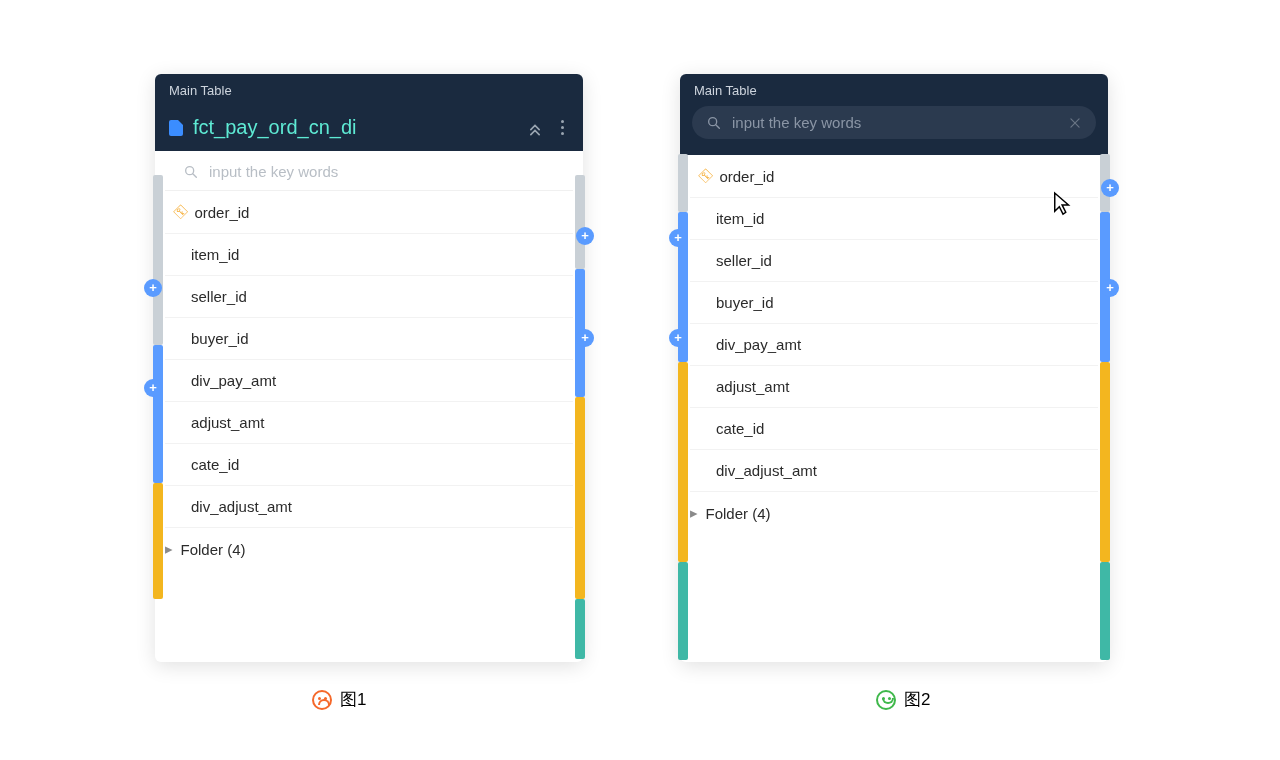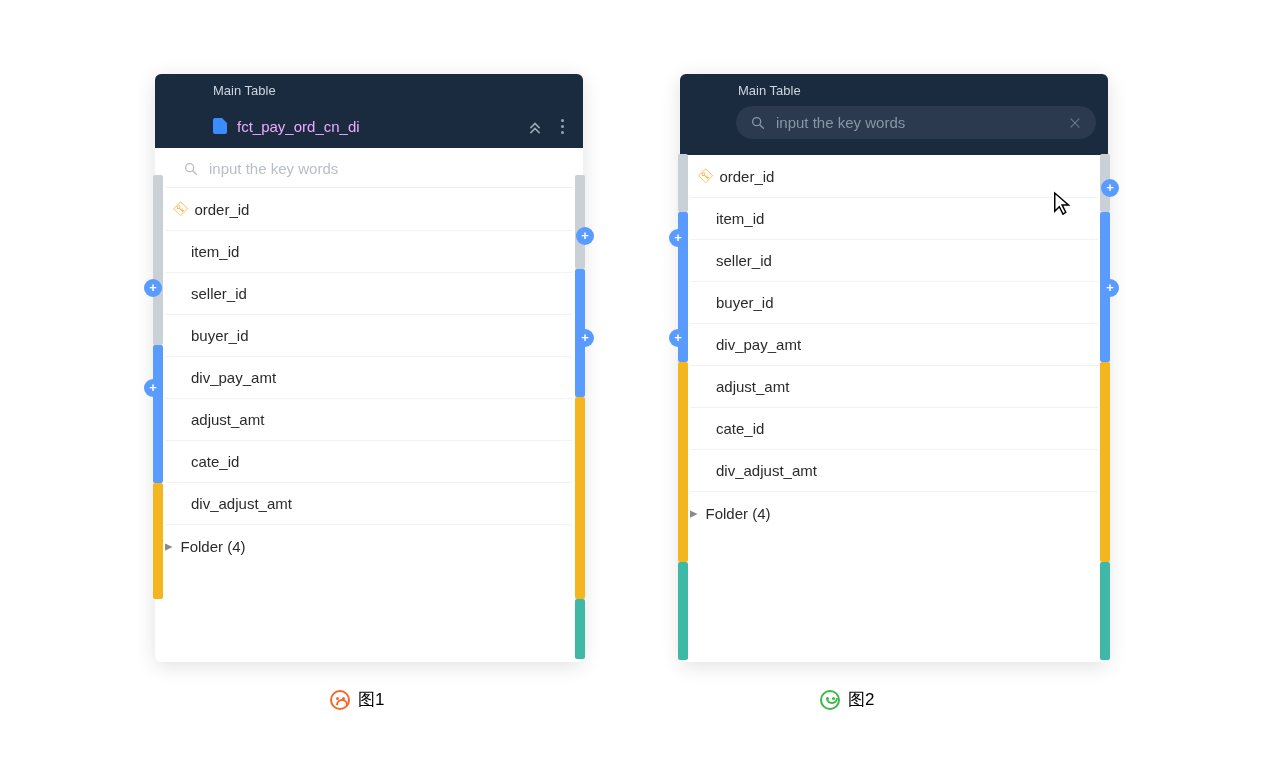--- a/index.html
+++ b/index.html
@@ -11,21 +11,20 @@
   background: #fff;
   border-radius: 6px;
   box-shadow: 0 4px 20px rgba(0,0,0,0.12);
   overflow: visible;
 }
 
 .panel-head {
   background: #1a2a3f;
   border-radius: 6px 6px 0 0;
   color: #fff;
-  padding-left: 44px;
 }
 
 .head-title {
   font-size: 13px;
   color: #cdd4dd;
   padding: 9px 14px 8px 14px;
 }
 
 .head-row2 {
   display: flex;
@@ -42,21 +41,21 @@
 }
 .file-icon::after {
   content: "";
   position: absolute;
   top: 0; right: 0;
   border-style: solid;
   border-width: 0 5px 5px 0;
   border-color: transparent #1a2a3f transparent transparent;
 }
 
-.file-name { font-size: 15px; color: #f0abfc; flex: 1; }
+.file-name { font-size: 20px; color: #5eead4; flex: 1; }
 
 .chev-up { width: 20px; height: 20px; color: #9aa5b1; cursor: pointer; }
 .kebab { width: 14px; height: 20px; display: flex; flex-direction: column; align-items: center; justify-content: center; gap: 3px; cursor: pointer; }
 .kebab span { width: 3px; height: 3px; background: #9aa5b1; border-radius: 50%; }
 
 .dark-search {
   margin: 0 12px 12px 12px;
   background: #2b3a4f;
   border-radius: 20px;
   display: flex;
@@ -286,24 +285,24 @@
   <div class="ribbon rR1 c-blue" style="top:138px; height:150px;"></div>
   <div class="ribbon rR1 c-yellow" style="top:288px; height:200px;"></div>
   <div class="ribbon rR1 c-teal" style="top:488px; height:98px;"></div>
 
   <div class="nub" style="left:-11px; top:155px;">+</div>
   <div class="nub" style="left:-11px; top:255px;">+</div>
   <div class="nub" style="right:-11px; top:105px;">+</div>
   <div class="nub" style="right:-11px; top:205px;">+</div>
 </div>
 
-<div class="caption" style="left:330px; top:688px;">
+<div class="caption" style="left:312px; top:688px;">
   <span class="face face-sad"></span>
   <span>图1</span>
 </div>
-<div class="caption" style="left:820px; top:688px;">
+<div class="caption" style="left:876px; top:688px;">
   <span class="face face-happy"></span>
   <span>图2</span>
 </div>
 
 <svg class="cursor" style="left:1052px; top:190px;" viewBox="0 0 24 28">
   <path d="M3 2 L3 22 L8 17 L12 25 L15 23 L11 15 L18 15 Z" fill="#fff" stroke="#000" stroke-width="1.6"></path>
 </svg>
 
 </body></html>

